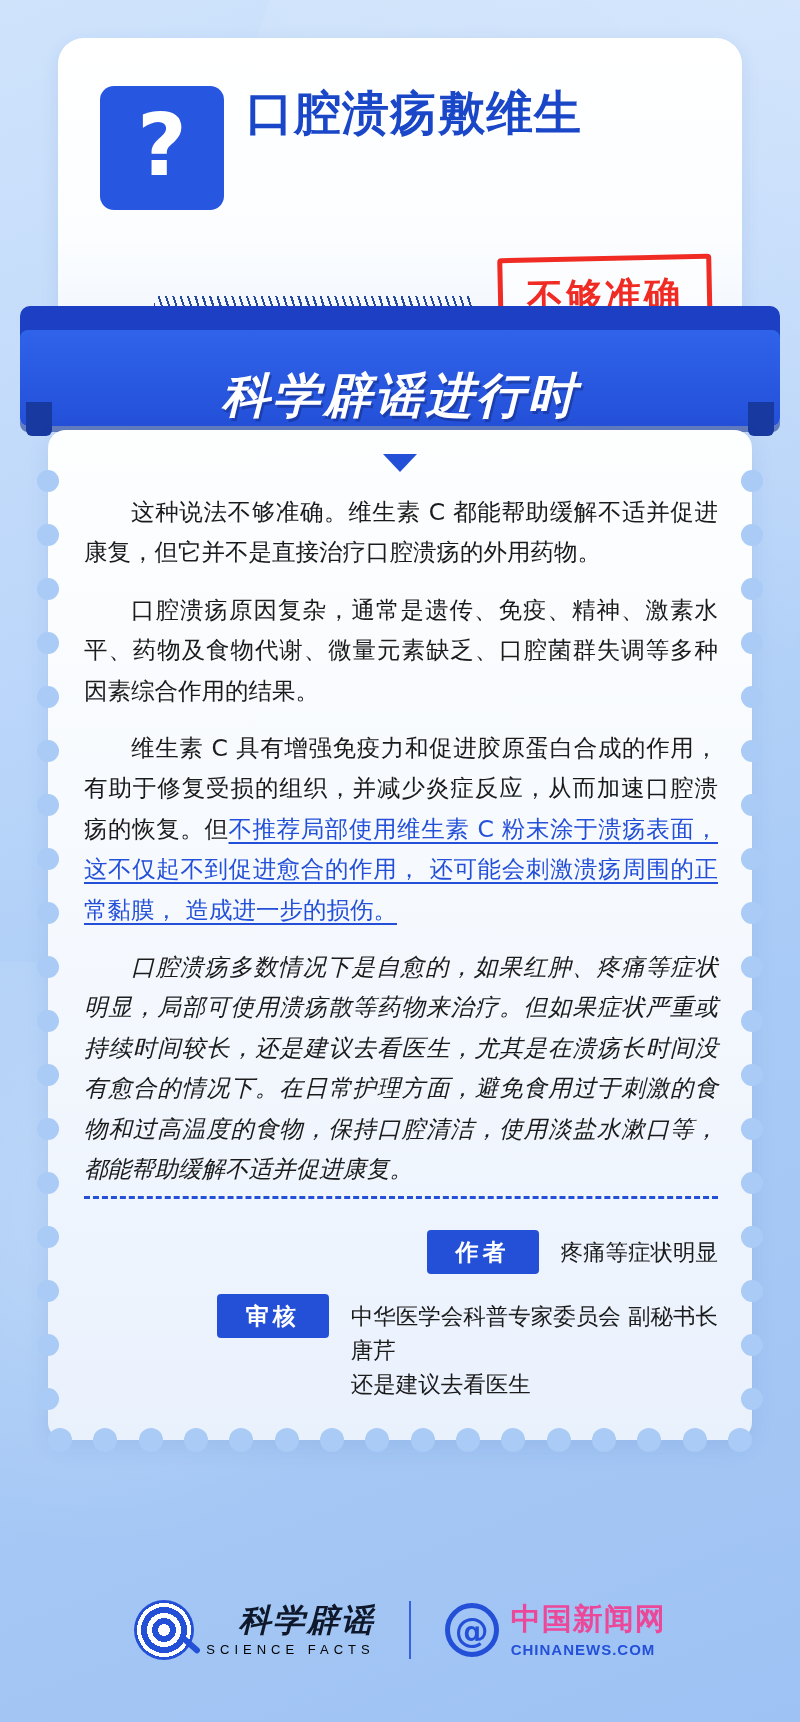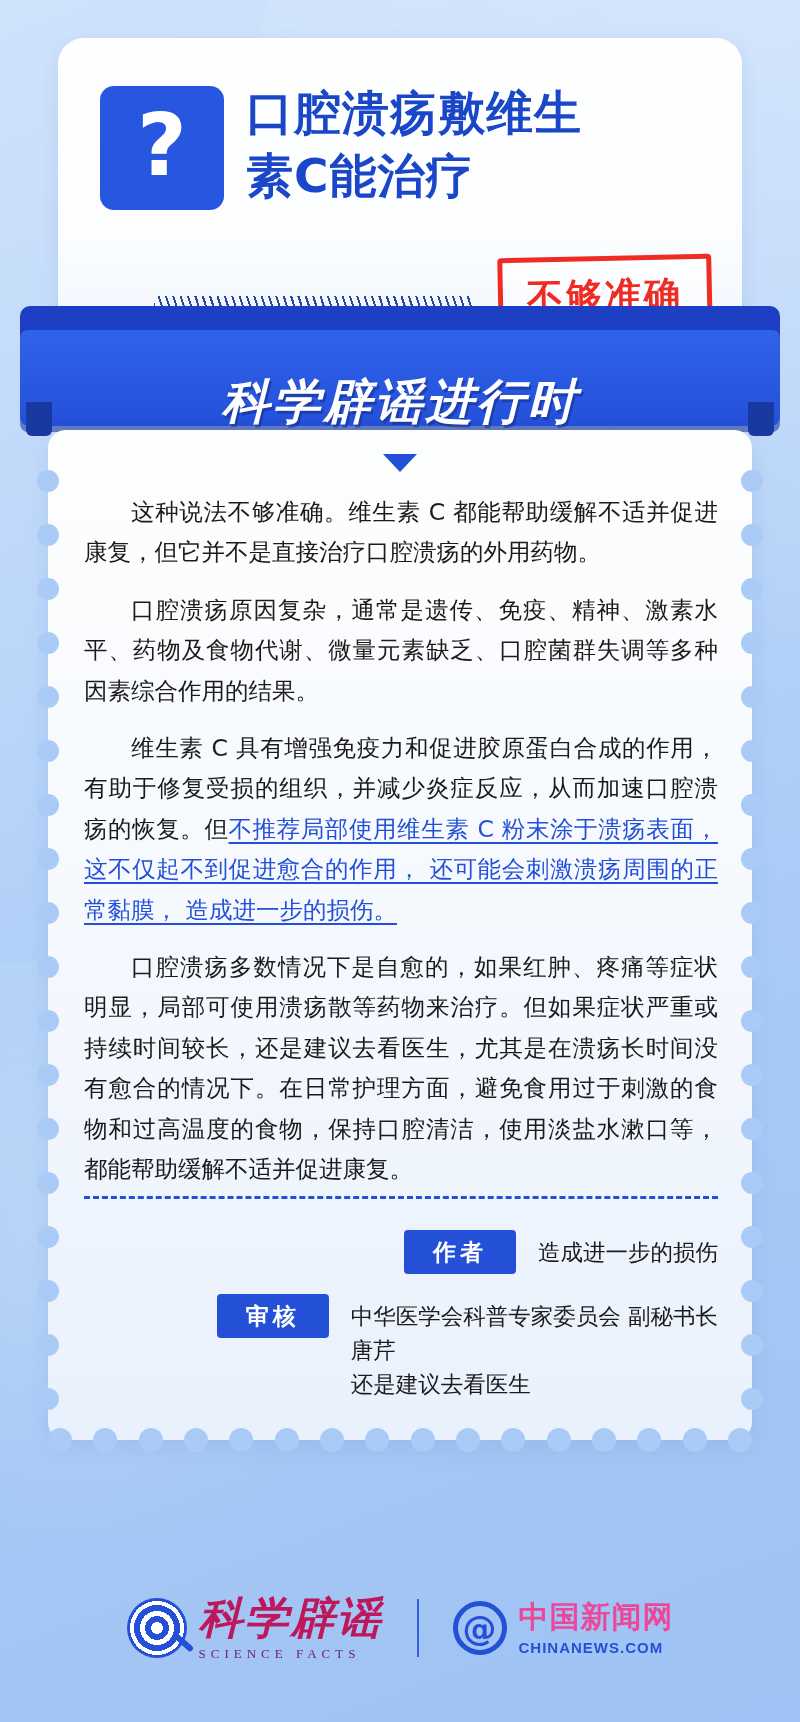--- a/index.html
+++ b/index.html
@@ -85,21 +85,21 @@
     background: #1c3fc4;
     border-radius: 10px;
   }
   .banner {
     position: absolute; left: 0; top: 24px; width: 760px; height: 96px;
     background: linear-gradient(180deg,#2f63ea 0%, #2450d8 100%);
     border-radius: 8px;
     box-shadow: 0 6px 0 rgba(20,45,140,.55);
   }
   .banner-text {
-    position: absolute; left: 0; right: 0; top: 40px;
+    position: absolute; left: 0; right: 0; top: 34px;
     text-align: center;
     color: #ffffff;
     font-family: "DejaVu Sans", sans-serif;
     font-weight: 700;
     font-size: 48px;
     letter-spacing: 3px;
     font-style: italic;
     text-shadow: 2px 3px 0 rgba(18,40,130,.5);
   }
   .banner-ear-l, .banner-ear-r {
@@ -132,21 +132,21 @@
 
   .content {
     position: absolute; left: 36px; right: 34px; top: 62px;
     font-family: "DejaVu Sans", "Liberation Sans", sans-serif;
     color: #1b1b1b;
     font-size: 23.5px;
     line-height: 1.72;
     text-align: justify;
   }
   .content p { text-indent: 2em; margin-bottom: 17px; }
-  .content p:last-child { margin-bottom: 0; }
+  .content p:last-child { margin-bottom: 0; font-style: italic; }
   .hl {
     color: #2450d8;
     text-decoration: underline;
     text-underline-offset: 5px;
     text-decoration-thickness: 1.5px;
   }
 
   .dashed {
     position: absolute; left: 36px; right: 34px; top: 766px;
     border-top: 3px dashed #2450d8;
@@ -185,27 +185,28 @@
     background: radial-gradient(circle at 50% 50%, #ffffff 0 6px, #2450d8 6px 12px, #ffffff 12px 17px, #2450d8 17px 23px, #ffffff 23px 27px, #2450d8 27px 30px);
     position: relative;
   }
   .logo-a .spiral::after {
     content: ""; position: absolute; left: 46px; top: 42px;
     width: 22px; height: 6px; background: #2450d8;
     transform: rotate(42deg); border-radius: 3px;
   }
   .logo-a-txt { line-height: 1; }
   .logo-a-cn {
-    font-size: 44px; font-weight: 700; color: #be185d; letter-spacing: 2px;
+    font-size: 32px; font-weight: 700; color: #0f172a; letter-spacing: 2px;
     font-family: "DejaVu Sans", sans-serif;
     font-style: italic;
+    text-align: right;
   }
   .logo-a-en {
-    font-size: 13px; color: #701a75; letter-spacing: 5px; margin-top: 7px;
-    font-family: Liberation Serif, serif;
+    font-size: 13px; color: #000000; letter-spacing: 5px; margin-top: 7px;
+    font-family: Liberation Sans, sans-serif;
   }
   .divider-v { width: 2px; height: 58px; background: #2450d8; opacity: .85; }
   .logo-b { display: flex; align-items: center; gap: 12px; }
   .logo-b .at {
     width: 54px; height: 54px; border-radius: 50%;
     border: 5px solid #2450d8; color: #2450d8;
     display: flex; align-items: center; justify-content: center;
     font-size: 34px; font-weight: 700;
     font-family: "DejaVu Sans", sans-serif;
   }
@@ -224,21 +225,20 @@
 
 <div class="bg-swoosh"></div>
 <div class="bg-swoosh2"></div>
 
 <div class="top-card">
   <div class="qmark">
     <span>?</span>
   </div>
   <div class="headline">
     <span class="l1">口腔溃疡敷维生</span>
-    <span class="l2">素C能治疗</span>
   </div>
   <div class="hatch"></div>
   <div class="stamp">
     <span>不够准确</span>
   </div>
 </div>
 
 <div class="banner-wrap">
   <div class="banner-shadow"></div>
   <div class="banner">
@@ -265,21 +265,21 @@
       <span>口腔溃疡多数情况下是自愈的，如果红肿、疼痛等症状明显，局部可使用溃疡散等药物来治疗。但如果症状严重或持续时间较长，还是建议去看医生，尤其是在溃疡长时间没有愈合的情况下。在日常护理方面，避免食用过于刺激的食物和过高温度的食物，保持口腔清洁，使用淡盐水漱口等，都能帮助缓解不适并促进康复。</span>
     </p>
   </div>
 
   <div class="dashed"></div>
 
   <div class="credits">
     <div class="cred-row">
       <div class="cred-tag">作者</div>
       <div class="cred-val">
-        <div>造成进一步的损伤</div>
+        <div>疼痛等症状明显</div>
       </div>
     </div>
     <div class="cred-row">
       <div class="cred-tag">审核</div>
       <div class="cred-val">
         <div>中华医学会科普专家委员会 副秘书长</div>
         <div>唐芹</div>
         <div>还是建议去看医生</div>
       </div>
     </div>

